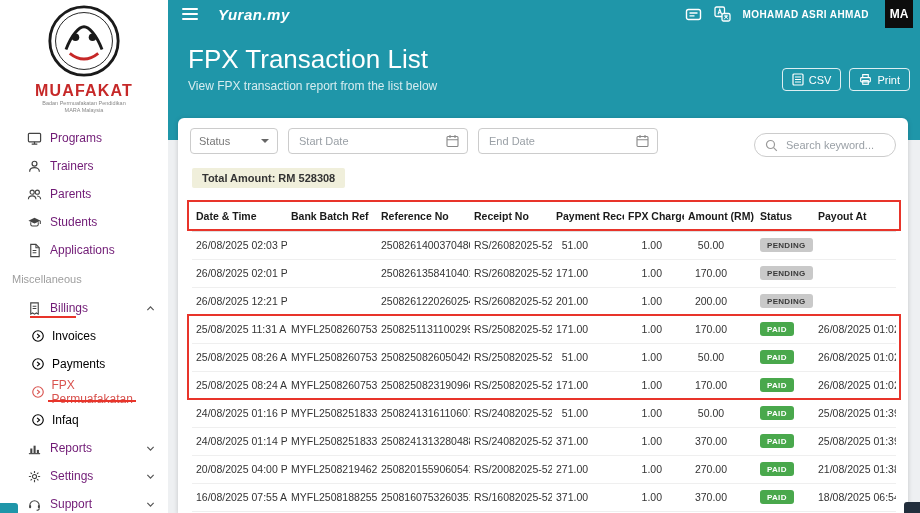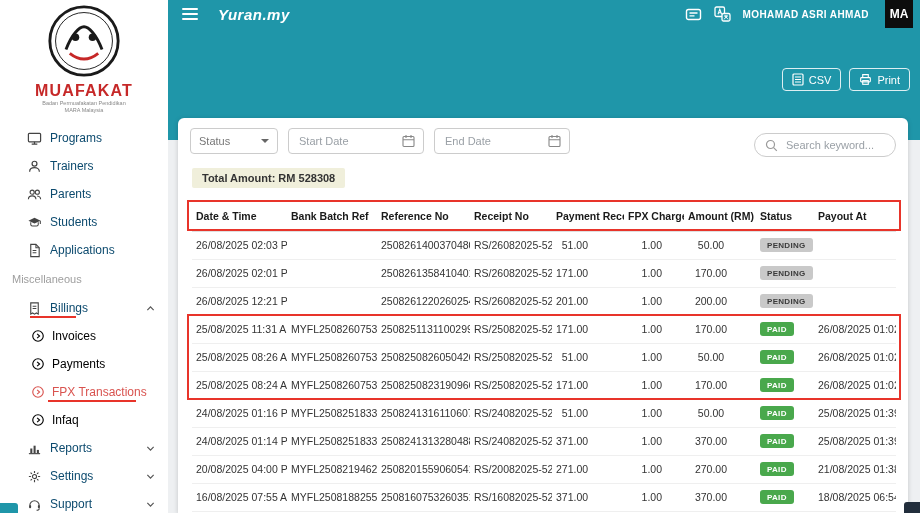--- a/index.html
+++ b/index.html
@@ -29,21 +29,21 @@
   .export-btn { display:flex; align-items:center; gap:5px; border:1px solid rgba(255,255,255,.85);
                 color:#fff; font-size:11px; padding:4px 9px; border-radius:4px; cursor:pointer; background:transparent; }
 
   
   .card { position:absolute; left:178px; top:118px; width:730px; height:395px; background:#fff;
           border-radius:6px 6px 0 0; box-shadow:0 1px 5px rgba(0,0,0,.18); }
   .filters { display:flex; align-items:center; padding:7px 12px; gap:10px; }
   .field { display:flex; align-items:center; border:1px solid #ccc; border-radius:4px; height:26px; background:#fff; }
   .status-select { width:88px; padding:0 8px; justify-content:space-between; color:#777; font-size:11px; cursor:pointer; }
   .caret-down { width:0; height:0; border-left:4px solid transparent; border-right:4px solid transparent; border-top:4px solid #666; }
-  .date-field { width:136px; padding:0 8px; }
+  .date-field { width:180px; padding:0 8px; }
   .date-field input, .search-field input { border:none; outline:none; flex:1; font-size:11px; color:#555;
           font-family:inherit; min-width:0; background:transparent; }
   ::placeholder { color:#9aa0a6; }
   .search-field { margin-left:auto; width:142px; height:24px; border-radius:12px; padding:0 10px; gap:6px;margin-top:8px; }
 
   .total-chip { display:inline-block; margin:4px 0 13px 14px; background:#f0efdb; color:#333;
                 font-size:11px; font-weight:bold; padding:4px 10px; border-radius:2px; }
 
   
   .table-wrap { margin:0 12px 0 14px; position:relative; }
@@ -60,21 +60,21 @@
   .anno { position:absolute; border:2px solid #e8342a; pointer-events:none; }
   .anno-header { left:-5px; right:-5px; top:-1px; height:31px; }
   .anno-paid { left:-5px; right:-5px; top:113px; height:86px; }
 
   
   .sidebar { position:absolute; left:0; top:0; width:168px; height:513px; background:#fff; z-index:6; }
   .logo-block { height:124px; text-align:center; padding-top:4px; }
   .logo-title { font-size:16px; font-weight:bold; color:#c62828; letter-spacing:1.2px; margin-top:0; }
   .logo-sub { font-size:5.5px; color:#888; line-height:1.3; }
   .nav-item { height:28px; display:flex; align-items:center; gap:8px; padding:0 12px 0 26px;
-              font-size:12px; color:#0c4a6e; cursor:pointer; }
+              font-size:12px; color:#701a75; cursor:pointer; }
   .nav-icon { width:16px; display:flex; justify-content:center; align-items:center; }
   .chev { margin-left:auto; display:flex; align-items:center; }
   .section-label { height:30px; line-height:30px; padding-left:12px; font-size:11px; color:#9e9e9e; }
   .sub-item { padding-left:30px; gap:6px; color:#000000; }
   .sub-item.active { color:#d9534f; }
   .red-underline { position:absolute; height:2px; background:#e8342a; z-index:7; }
   .ul-billings { left:30px; top:316px; width:46px; }
   .ul-fpx { left:48px; top:400px; width:88px; }
 
   
@@ -105,20 +105,24 @@
             <path d="M4 8.2L5.8 3.4 7.6 8.2M4.6 6.7h2.4" stroke="#fff" stroke-width="1.1" fill="none"></path>
             <rect x="8" y="7.5" width="8" height="7.5" rx="1.5" fill="#1f96a9" stroke="#fff" stroke-width="1.3"></rect>
             <path d="M10 10h4M12 9.2v.8c0 1.5-1 2.8-2.2 3.2M12 10c.2 1.5 1.2 2.8 2.3 3.2" stroke="#fff" stroke-width="1" fill="none"></path>
           </svg>
       </div>
       <div class="user-name">MOHAMAD ASRI AHMAD</div>
       <div class="avatar">MA</div>
     </div>
   </div>
 
+  <div class="banner-text">
+    <div class="banner-title">FPX Transaction List</div>
+    <div class="banner-sub">View FPX transaction report from the list below</div>
+  </div>
 
   <div class="banner-actions">
     <div class="export-btn">
       <svg width="12" height="13" viewBox="0 0 12 13">
           <rect x="1" y="1" width="10" height="11" rx="1" fill="none" stroke="#fff" stroke-width="1.2"></rect>
           <path d="M3 4h6M3 6.5h6M3 9h6" stroke="#fff" stroke-width="1" fill="none"></path>
         </svg>
       <span>CSV</span>
     </div>
     <div class="export-btn">
@@ -404,21 +408,21 @@
       </span>
     <span>Payments</span>
   </div>
   <div class="nav-item sub-item active">
     <span class="nav-icon">
         <svg width="14" height="14" viewBox="0 0 16 16">
           <circle cx="8" cy="8" r="6" fill="none" stroke="currentColor" stroke-width="1.3"></circle>
           <path d="M7 5.5L9.8 8 7 10.5" fill="none" stroke="currentColor" stroke-width="1.3"></path>
         </svg>
       </span>
-    <span>FPX Transactions</span>
+    <span>FPX Permuafakatan</span>
   </div>
   <div class="nav-item sub-item">
     <span class="nav-icon">
         <svg width="14" height="14" viewBox="0 0 16 16">
           <circle cx="8" cy="8" r="6" fill="none" stroke="currentColor" stroke-width="1.3"></circle>
           <path d="M7 5.5L9.8 8 7 10.5" fill="none" stroke="currentColor" stroke-width="1.3"></path>
         </svg>
       </span>
     <span>Infaq</span>
   </div>

